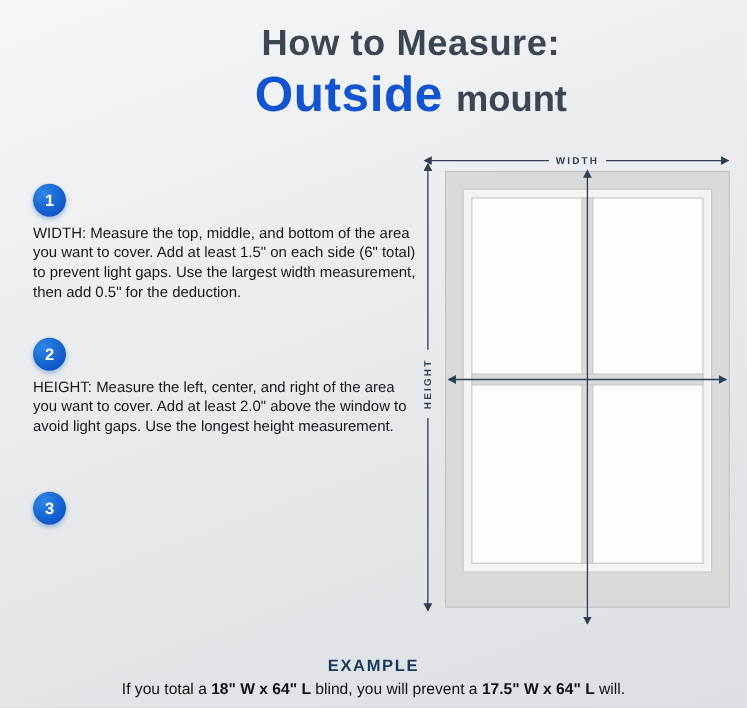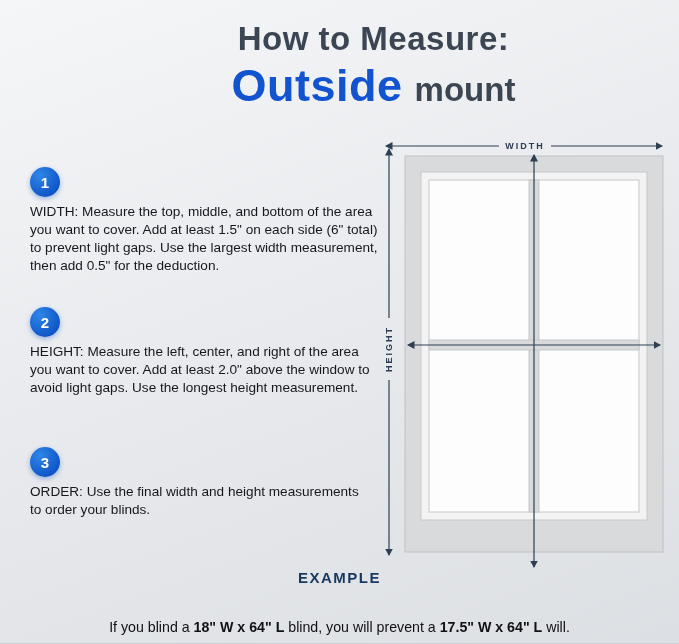--- a/index.html
+++ b/index.html
@@ -34,21 +34,21 @@
     font-size:13.6px;line-height:1.33;color:#16181c;
   }
   .text-1{top:203px;width:352px;}
   .text-2{top:343px;width:354px;}
   .text-3{top:483px;width:340px;}
   .step-label{font-weight:400;}
   
   .diagram{position:absolute;left:371px;top:128px;}
   
   .example-heading{
-    position:absolute;top:569px;left:0;width:100%;text-align:center;
+    position:absolute;top:597px;left:0;width:100%;text-align:center;
     font-size:15px;font-weight:800;color:#17395e;letter-spacing:1.5px;
   }
   .example-text{
     position:absolute;top:619px;left:0;width:100%;text-align:center;
     font-size:14.2px;color:#101114;
   }
   .example-text b{font-weight:800;}
 </style>
 </head>
 <body>
@@ -63,21 +63,20 @@
     </div>
   </div>
 
   <div class="step-badge badge-1">1</div>
   <div class="step-text text-1"><span class="step-label">WIDTH:</span><span> Measure the top, middle, and bottom of the area you want to cover. Add at least 1.5" on each side (6" total) to prevent light gaps. Use the largest width measurement, then add 0.5" for the deduction.</span></div>
 
   <div class="step-badge badge-2">2</div>
   <div class="step-text text-2"><span class="step-label">HEIGHT:</span><span> Measure the left, center, and right of the area you want to cover. Add at least 2.0" above the window to avoid light gaps. Use the longest height measurement.</span></div>
 
   <div class="step-badge badge-3">3</div>
-  <div class="step-text text-3"><span class="step-label">ORDER:</span><span> Use the final width and height measurements to order your blinds.</span></div>
 
   <svg class="diagram" width="302" height="448" viewBox="0 0 302 448">
     <defs>
       <marker id="arw" markerWidth="9" markerHeight="9" refX="6.5" refY="4" orient="auto" markerUnits="userSpaceOnUse">
         <path d="M0,0 L7.5,4 L0,8 z" fill="#2e3e53"></path>
       </marker>
     </defs>
 
     <g>
       <rect x="34" y="28" width="258" height="396" fill="#d9dadb" stroke="#bfc1c3" stroke-width="1"></rect>
@@ -101,15 +100,15 @@
 
     <g stroke="#2e3e53" stroke-width="1.2">
       <line x1="163" y1="217" x2="163" y2="27" marker-end="url(#arw)"></line>
       <line x1="163" y1="217" x2="163" y2="439" marker-end="url(#arw)"></line>
       <line x1="163" y1="217" x2="37" y2="217" marker-end="url(#arw)"></line>
       <line x1="163" y1="217" x2="289" y2="217" marker-end="url(#arw)"></line>
     </g>
   </svg>
 
   <div class="example-heading">EXAMPLE</div>
-  <div class="example-text"><span>If you blind a </span><b>18" W x 64" L</b><span> blind, you will prevent a </span><b>17.5" W x 64" L</b><span> will.</span></div>
+  <div class="example-text"><span>If you total a </span><b>18" W x 64" L</b><span> blind, you will prevent a </span><b>17.5" W x 64" L</b><span> will.</span></div>
 
 </div>
 
 </body></html>

